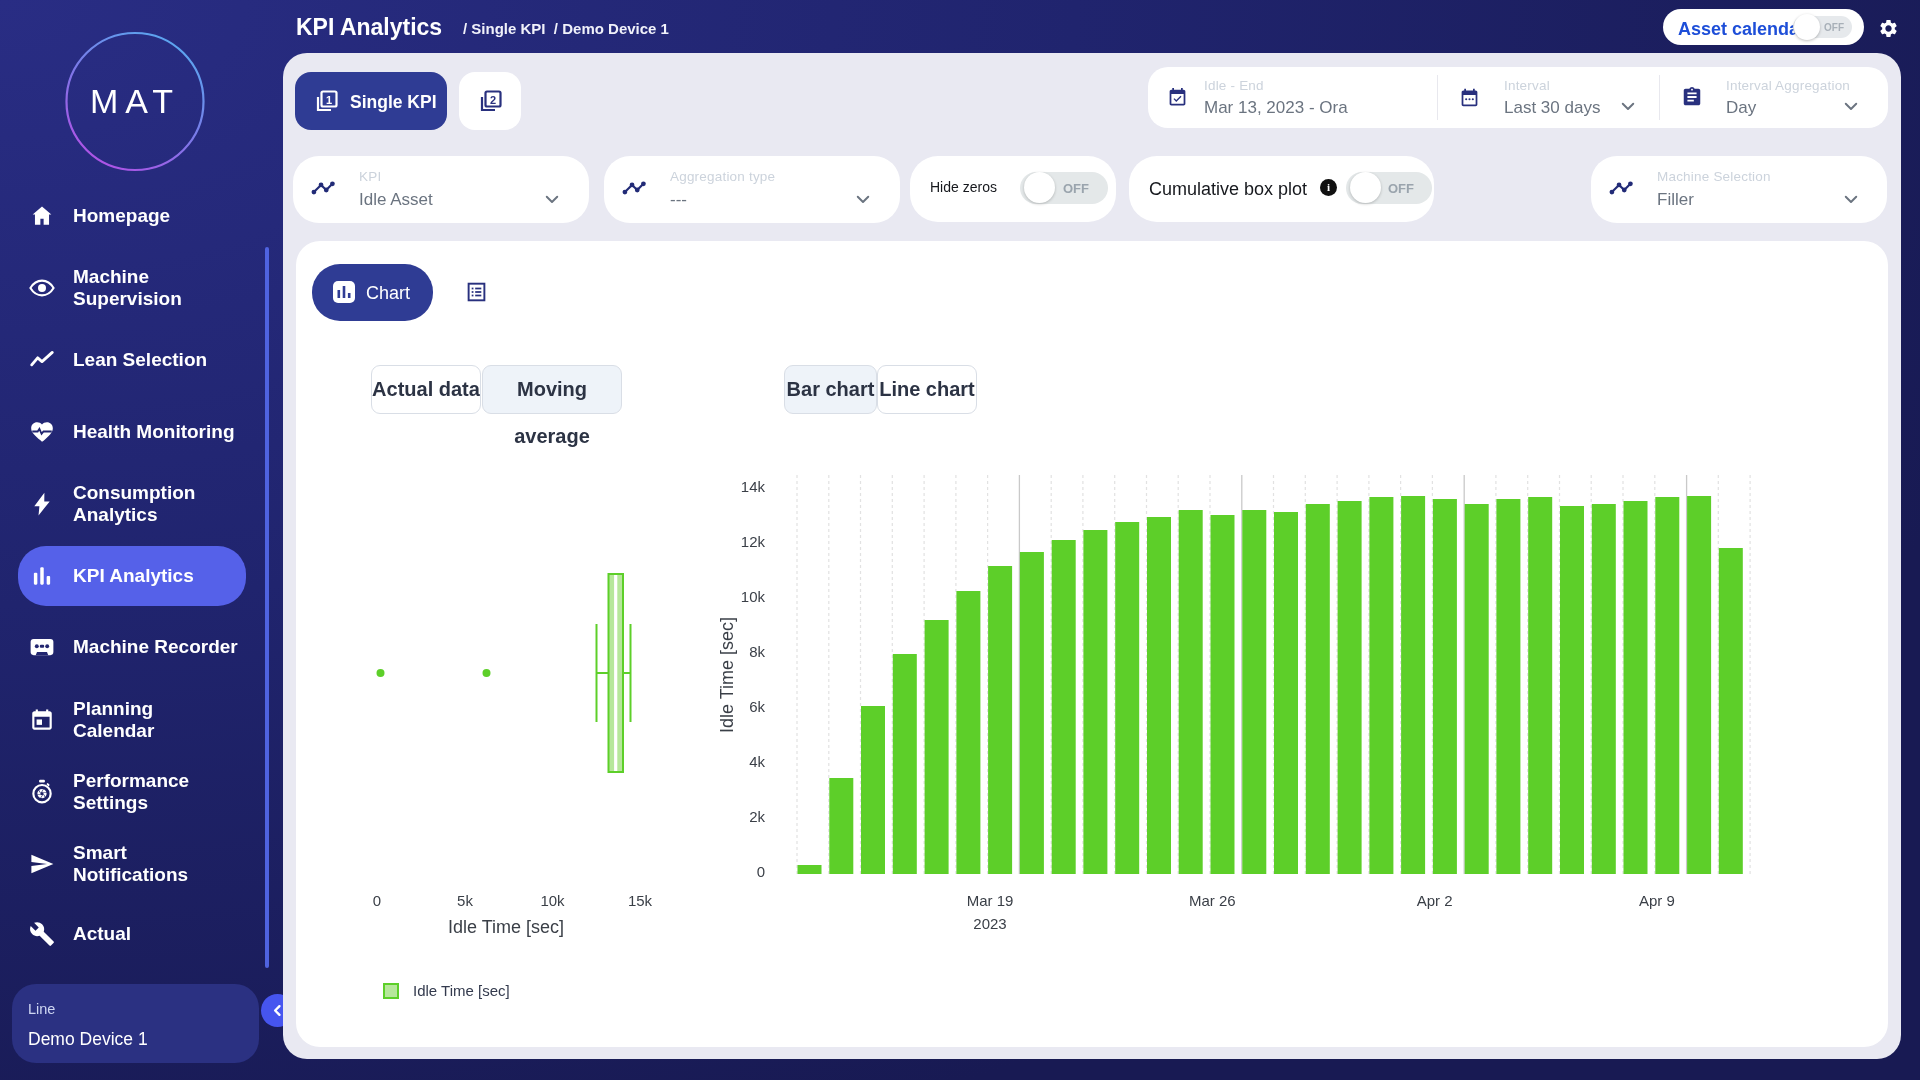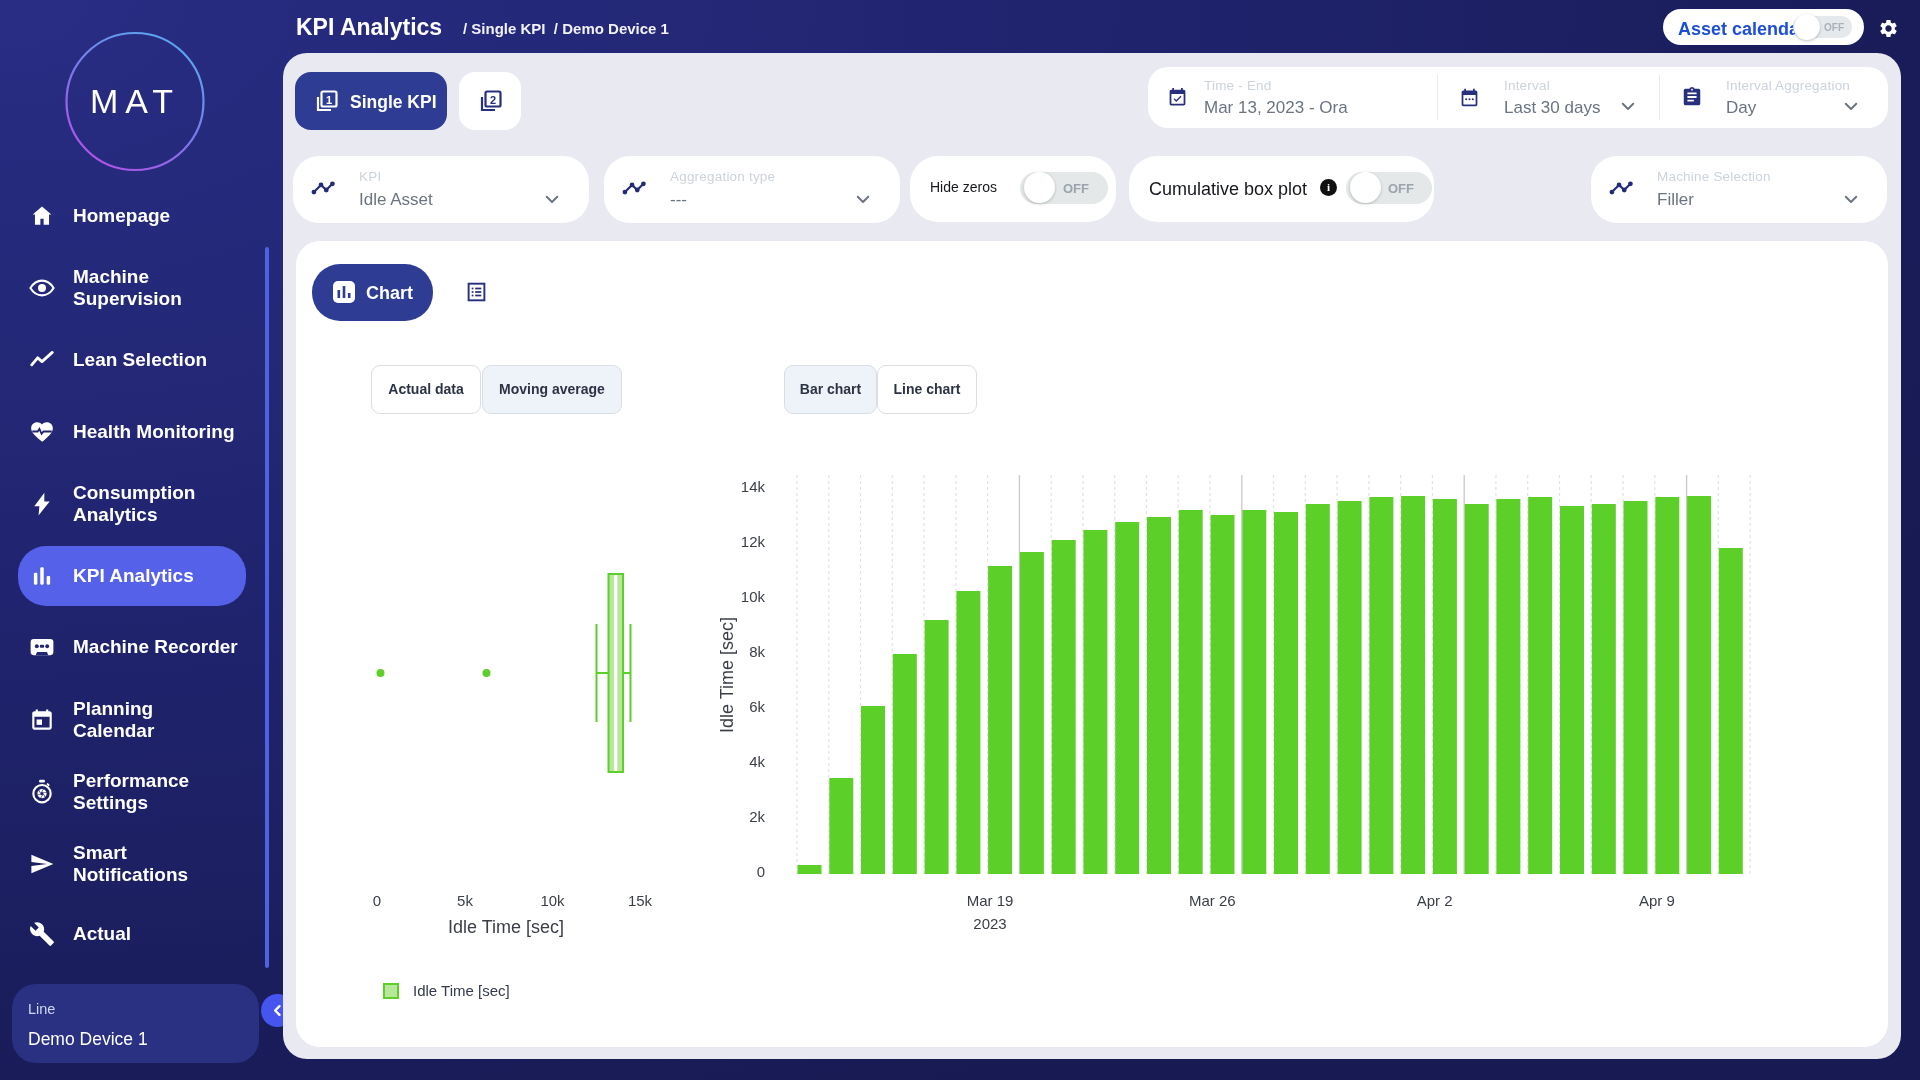--- a/index.html
+++ b/index.html
@@ -3,21 +3,21 @@
 html,body{margin:0;padding:0}
 body{width:1920px;height:1080px;position:relative;overflow:hidden;
  background:radial-gradient(140% 140% at 0% 0%,#292d84 0%,#20246e 40%,#181a53 80%);
  font-family:"Liberation Sans",sans-serif;-webkit-font-smoothing:antialiased}
 .abs{position:absolute}
 .card{position:absolute;background:#fff;border-radius:26px}
 .lbl{position:absolute;font-size:13.5px;color:#ccd3dc;letter-spacing:.2px}
 .val{position:absolute;font-size:17px;color:#6b7480}
 .nav{position:absolute;left:73px;color:#fff;font-weight:bold;font-size:19px;line-height:22px}
 .chip{position:absolute;box-sizing:border-box;height:49px;line-height:47px;text-align:center;
- border:1px solid #d9dee6;border-radius:9px;font-weight:bold;font-size:14px;color:#2c3344}
+ border:1px solid #d9dee6;border-radius:9px;font-weight:bold;font-size:20px;color:#2c3344}
 
 </style></head><body>
 <div class="abs" style="left:296px;top:14px;font-size:23px;font-weight:bold;color:#fff">KPI Analytics</div>
 <div class="abs" style="left:463px;top:20px;font-size:15px;font-weight:bold;color:#f0f1fa">/ <span style="font-weight:bold">Single KPI</span>&nbsp; / <span>Demo Device 1</span></div>
 <div class="abs" style="left:1663px;top:9px;width:201px;height:36px;background:#fff;border-radius:18px"></div>
 <div class="abs" style="left:1678px;top:19px;font-size:18px;font-weight:bold;color:#1d4ed8">Asset calendar</div>
 <div class="abs" style="left:1793px;top:16px;width:59px;height:22px;background:#e6e9ec;border-radius:11px"></div>
 <div class="abs" style="left:1824px;top:22px;font-size:10px;font-weight:bold;color:#a8b0b8">OFF</div>
 <div class="abs" style="left:1794px;top:13.5px;width:26px;height:26px;background:#fff;border-radius:50%;box-shadow:0 1px 3px rgba(0,0,0,.25)"></div>
 <svg class="abs" style="left:1878px;top:18px" width="21" height="21" viewBox="0 0 24 24">
@@ -112,21 +112,21 @@
 <div class="card" style="left:459px;top:72px;width:62px;height:58px;border-radius:16px"></div>
 <svg class="abs" style="left:476px;top:88px" width="28" height="28" viewBox="0 0 28 28">
 <path d="M6 9 v13 h13" stroke="#28307e" stroke-width="2.2" fill="none"></path>
 <rect x="9.5" y="3.5" width="15" height="15" rx="1.5" stroke="#28307e" stroke-width="2.2" fill="none"></rect>
 <text x="17" y="15.6" text-anchor="middle" font-size="11" font-weight="bold" fill="#28307e" font-family="Liberation Sans">2</text>
   </svg>
 <div class="card" style="left:1148px;top:67px;width:740px;height:61px;border-radius:20px"></div>
 <svg class="abs" style="left:1167px;top:87px" width="21" height="21" viewBox="0 0 24 24">
     <path fill="#28307e" d="M19 3h-1V1h-2v2H8V1H6v2H5c-1.11 0-1.99.9-1.99 2L3 19c0 1.1.89 2 2 2h14c1.1 0 2-.9 2-2V5c0-1.1-.9-2-2-2zm0 16H5V8h14v11zm-2.47-7.94-1.06-1.06-4.88 4.88-2.12-2.12-1.06 1.06L10.59 17l5.94-5.94z"></path>
   </svg>
-<div class="lbl" style="left:1204px;top:78px">Time - End</div>
+<div class="lbl" style="left:1204px;top:78px">Idle - End</div>
 <div class="val" style="left:1204px;top:98px">Mar 13, 2023 - Ora</div>
 <div class="abs" style="left:1437px;top:75px;width:1px;height:45px;background:#e8e8ee"></div>
 <svg class="abs" style="left:1459px;top:87px" width="21" height="21" viewBox="0 0 24 24">
     <path fill="#28307e" d="M19 4h-1V2h-2v2H8V2H6v2H5c-1.1 0-2 .9-2 2v14c0 1.1.9 2 2 2h14c1.1 0 2-.9 2-2V6c0-1.1-.9-2-2-2zm0 16H5V9h14v11z"></path>
     <circle cx="8.2" cy="14" r="1.2" fill="#28307e"></circle>
     <circle cx="12" cy="14" r="1.2" fill="#28307e"></circle>
     <circle cx="15.8" cy="14" r="1.2" fill="#28307e"></circle>
   </svg>
 <div class="lbl" style="left:1504px;top:78px">Interval</div>
 <div class="val" style="left:1504px;top:98px">Last 30 days</div>
@@ -193,21 +193,21 @@
     <path d="M5 9l7 7 7-7" stroke="#6b7480" stroke-width="2.6" fill="none" stroke-linecap="round" stroke-linejoin="round"></path>
   </svg>
 <div class="card" style="left:296px;top:241px;width:1592px;height:806px;border-radius:24px"></div>
 <div class="abs" style="left:312px;top:264px;width:121px;height:57px;background:#2f3c94;border-radius:28px"></div>
 <svg class="abs" style="left:333px;top:281px" width="22" height="22" viewBox="0 0 22 22">
 <rect x="0" y="0" width="22" height="22" rx="5" fill="#fff"></rect>
 <rect x="4.5" y="9" width="2.6" height="8" fill="#2f3c94"></rect>
 <rect x="9.7" y="5" width="2.6" height="12" fill="#2f3c94"></rect>
 <rect x="14.9" y="12" width="2.6" height="5" fill="#2f3c94"></rect>
   </svg>
-<div class="abs" style="left:366px;top:283px;font-size:18px;font-weight:bold;color:#fff">Chart</div>
+<div class="abs" style="left:366px;top:283px;font-size:18px;font-weight:normal;color:#fff">Chart</div>
 <svg class="abs" style="left:466px;top:281px" width="21" height="22" viewBox="0 0 24 24">
 <rect x="3" y="2.5" width="18" height="19" stroke="#28307e" stroke-width="2.2" fill="none"></rect>
 <rect x="6.5" y="7" width="2" height="2" fill="#28307e"></rect>
     <rect x="6.5" y="11" width="2" height="2" fill="#28307e"></rect>
     <rect x="6.5" y="15" width="2" height="2" fill="#28307e"></rect>
 <rect x="10.5" y="7" width="7" height="2" fill="#28307e"></rect>
     <rect x="10.5" y="11" width="7" height="2" fill="#28307e"></rect>
     <rect x="10.5" y="15" width="7" height="2" fill="#28307e"></rect>
   </svg>
 <div class="chip" style="left:371px;top:365px;width:110px;background:#fff">Actual data</div>

